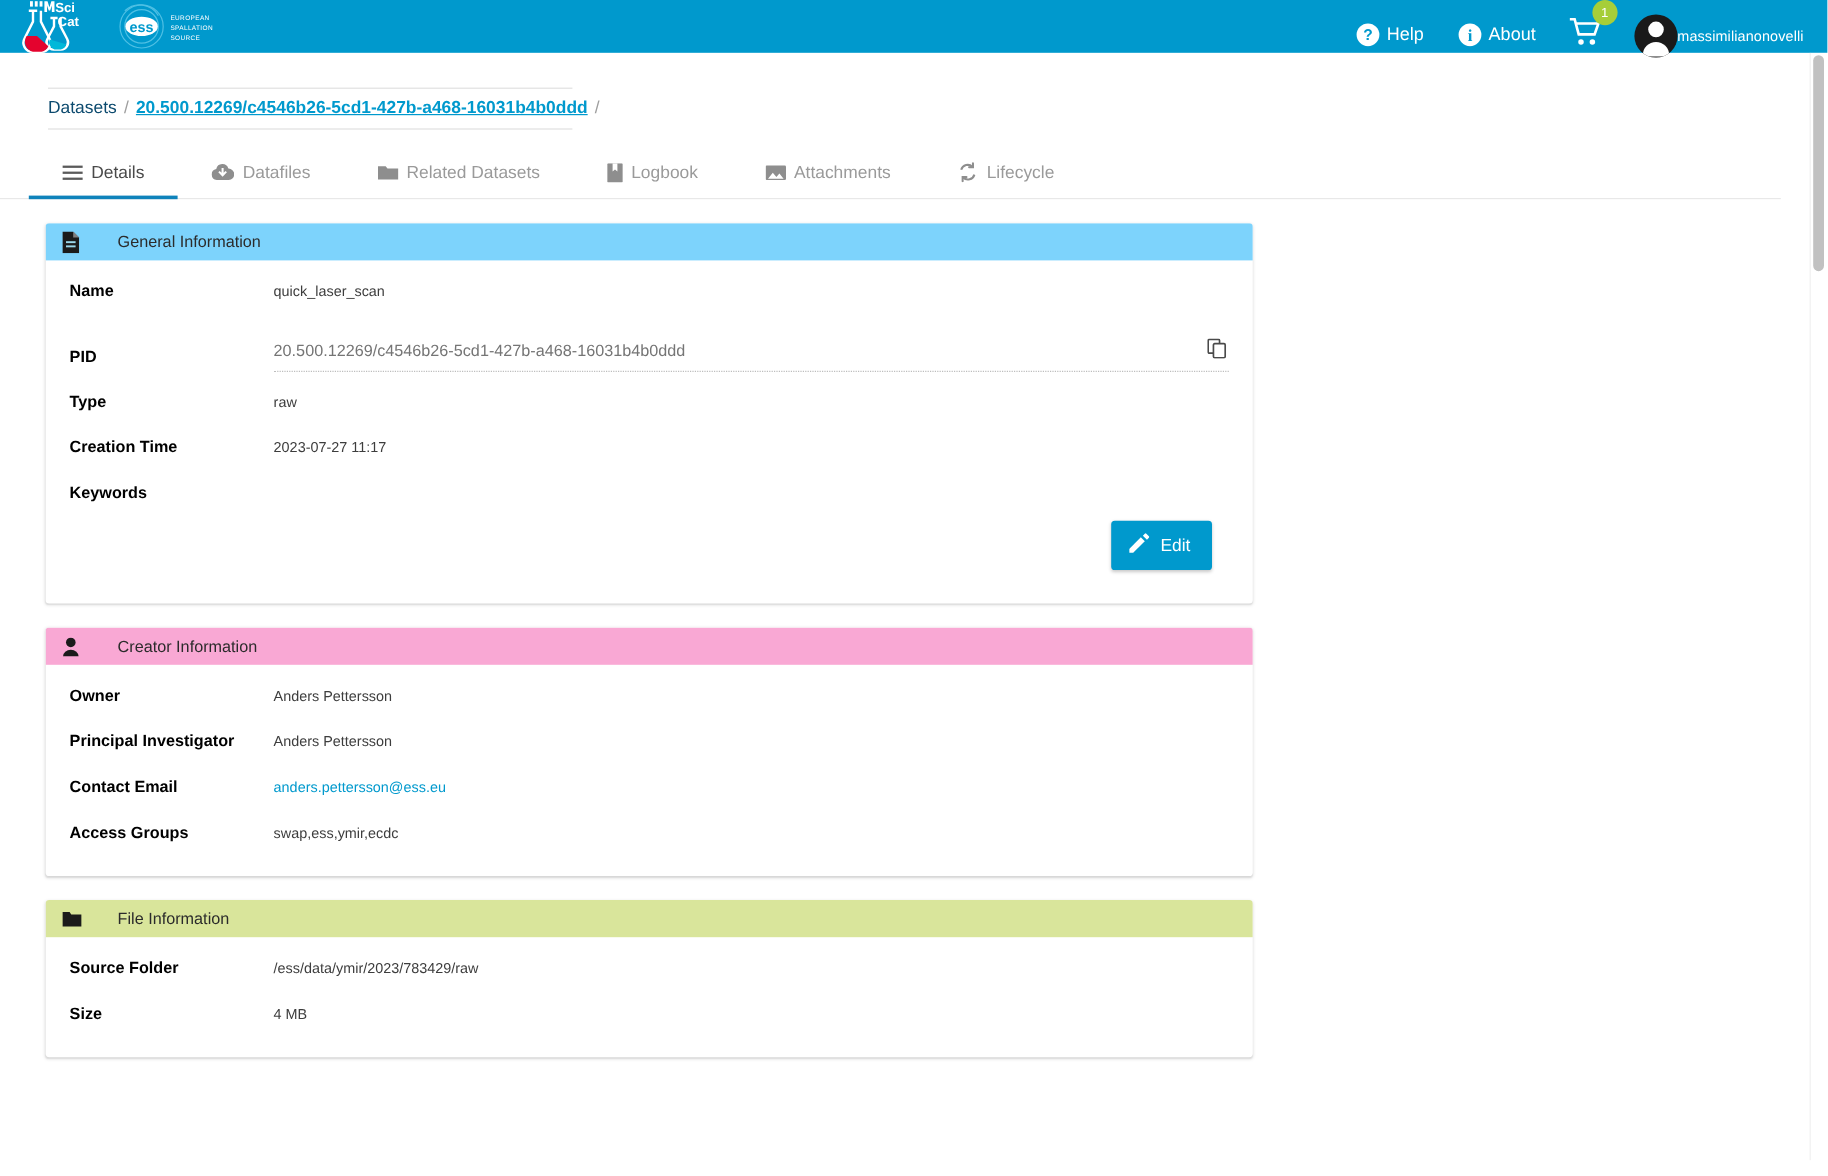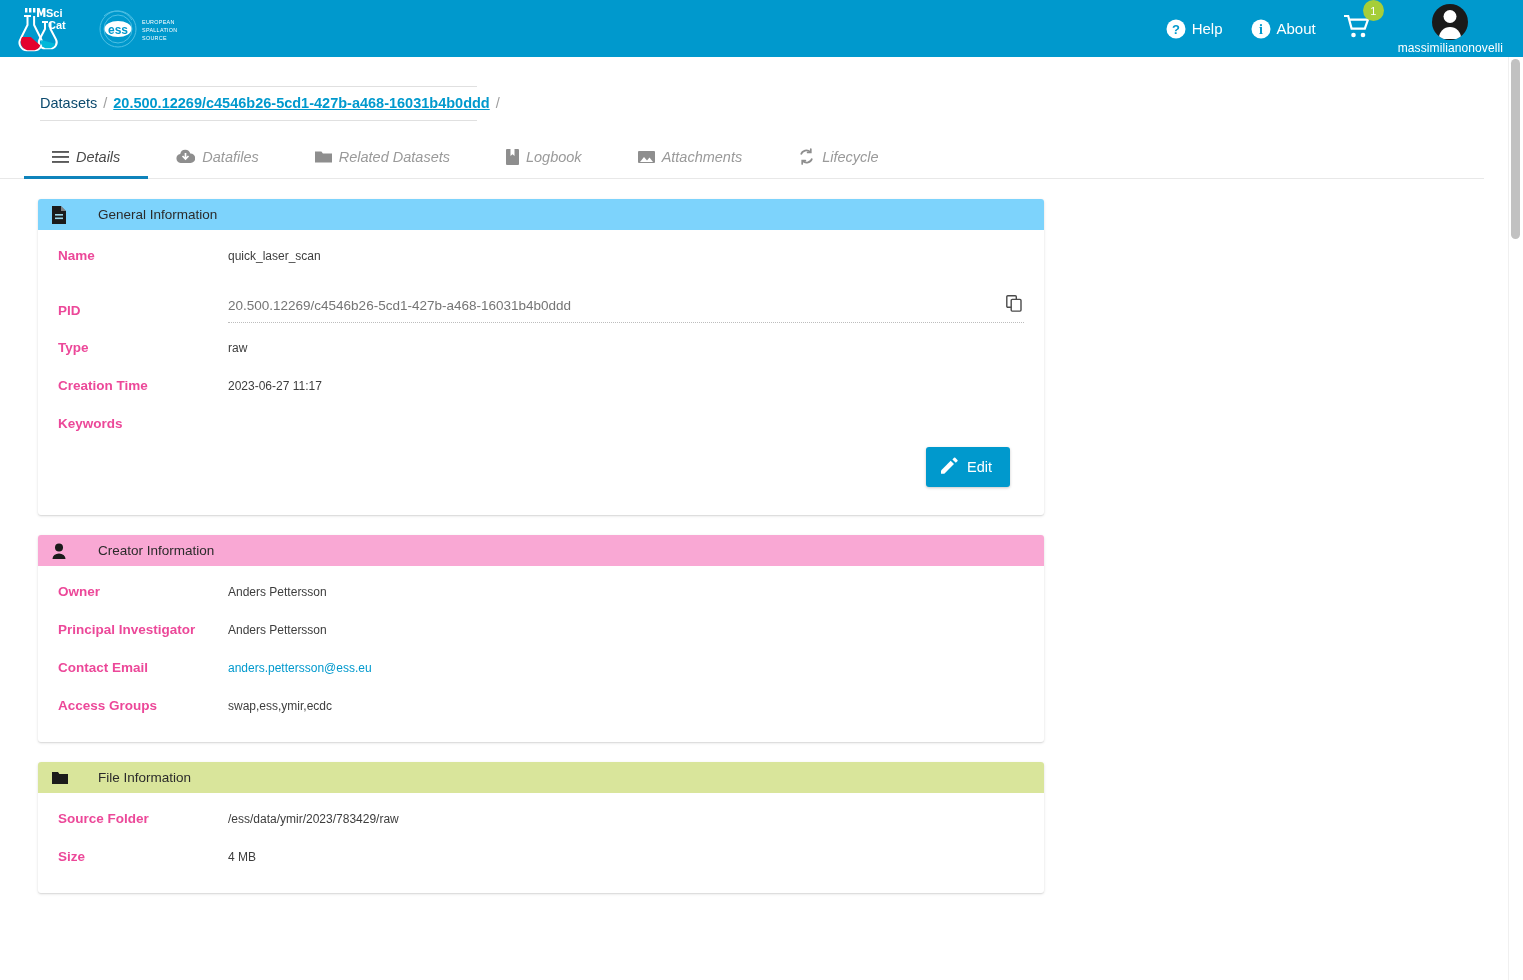--- a/index.html
+++ b/index.html
@@ -7,21 +7,21 @@
     margin: 0; padding: 0;
     width: 1523px; height: 980px;
     background: #ffffff;
     font-family: "Liberation Sans", sans-serif;
     overflow: hidden;
   }
 
   
   .header {
     position: relative;
-    height: 57px;
+    height: 44px;
     background: #0099cd;
     display: flex;
     align-items: center;
     padding: 0 0 0 14px;
   }
   .brand-group { display: flex; align-items: center; gap: 22px; }
   .scicat-logo { width: 60px; height: 46px; display: block; }
   .ess-logo { width: 88px; height: 40px; display: block; }
 
   .header-right {
@@ -53,21 +53,21 @@
     top: 0px; right: 2px;
     width: 21px; height: 21px;
     border-radius: 50%;
     background: #a6ce39;
     color: #ffffff;
     font-size: 11px;
     display: flex; align-items: center; justify-content: center;
     font-weight: 400;
   }
   .user-block {
-    display: flex; flex-direction: column; align-items: center;
+    display: flex; align-items: center;
     padding: 0 4px 0 12px;
     margin-top: 2px;
   }
   .avatar {
     width: 36px; height: 36px; border-radius: 50%;
     background: #1a1a1a;
     display: flex; align-items: flex-end; justify-content: center;
     overflow: hidden;
     position: relative;
   }
@@ -125,21 +125,20 @@
   .tab {
     display: flex; align-items: center; gap: 7px;
     padding: 0 28px;
     color: #9a9a9a;
     font-size: 14.5px;
     cursor: pointer;
     position: relative;
     background: transparent;
     border: none;
     font-family: inherit;
-    font-style: italic;
   }
   .tab .ticon { display: flex; align-items: center; }
   .tab.active { color: #4a4a4a; }
   .tab.active::after {
     content: "";
     position: absolute;
     left: 0; right: 0; bottom: -1px;
     height: 3px; background: #0f83bb;
   }
 
@@ -167,21 +166,21 @@
     display: flex;
     align-items: flex-start;
     min-height: 38px;
     padding: 6px 0 4px 0;
   }
   .row .lbl {
     width: 170px;
     flex: none;
     font-size: 13.5px;
     font-weight: bold;
-    color: #ec4899;
+    color: #000000;
     padding-top: 2px;
   }
   .row .val {
     font-size: 12px;
     color: #3d3d3d;
     line-height: 20px;
     max-width: 760px;
   }
   .row .val a { color: #0099cd; text-decoration: none; }
 
@@ -418,21 +417,21 @@
           </div>
         </div>
 
         <div class="row">
           <div class="lbl">Type</div>
           <div class="val">raw</div>
         </div>
 
         <div class="row">
           <div class="lbl">Creation Time</div>
-          <div class="val">2023-06-27 11:17</div>
+          <div class="val">2023-07-27 11:17</div>
         </div>
 
         <div class="row" style="min-height:24px">
           <div class="lbl">Keywords</div>
           <div class="val"></div>
         </div>
 
         <div class="panel-actions">
           <button class="edit-btn">
             <span>

